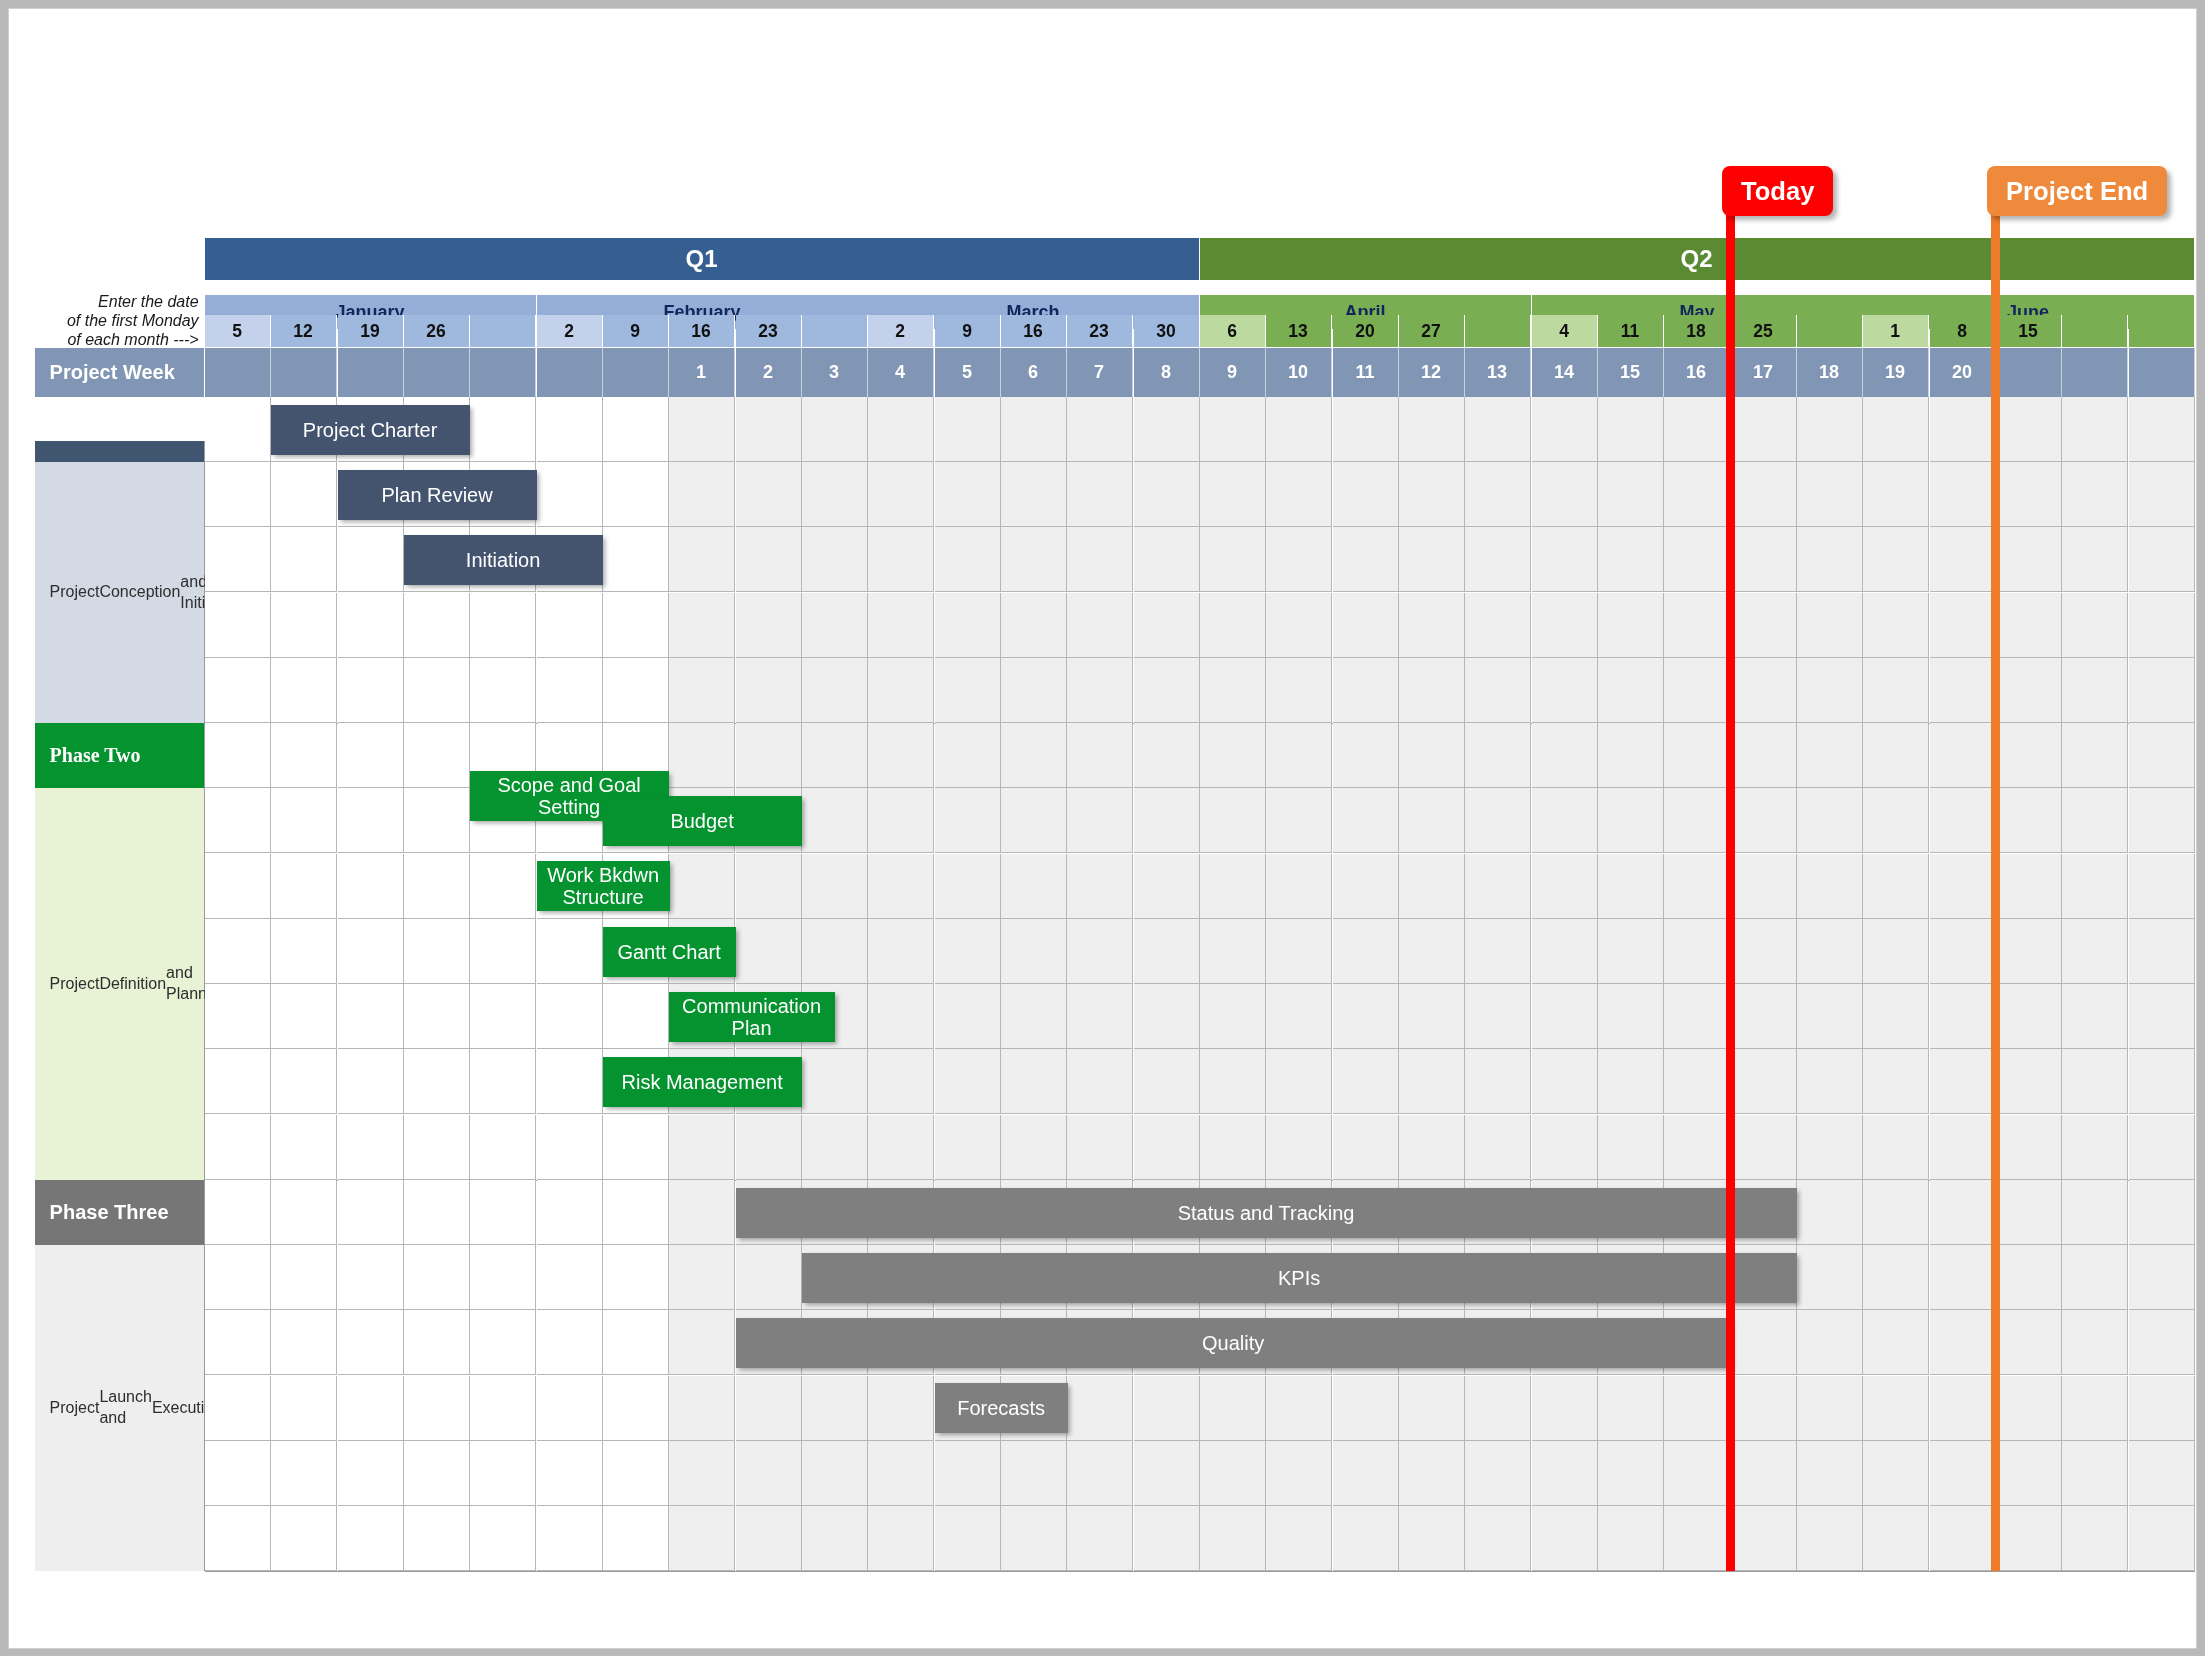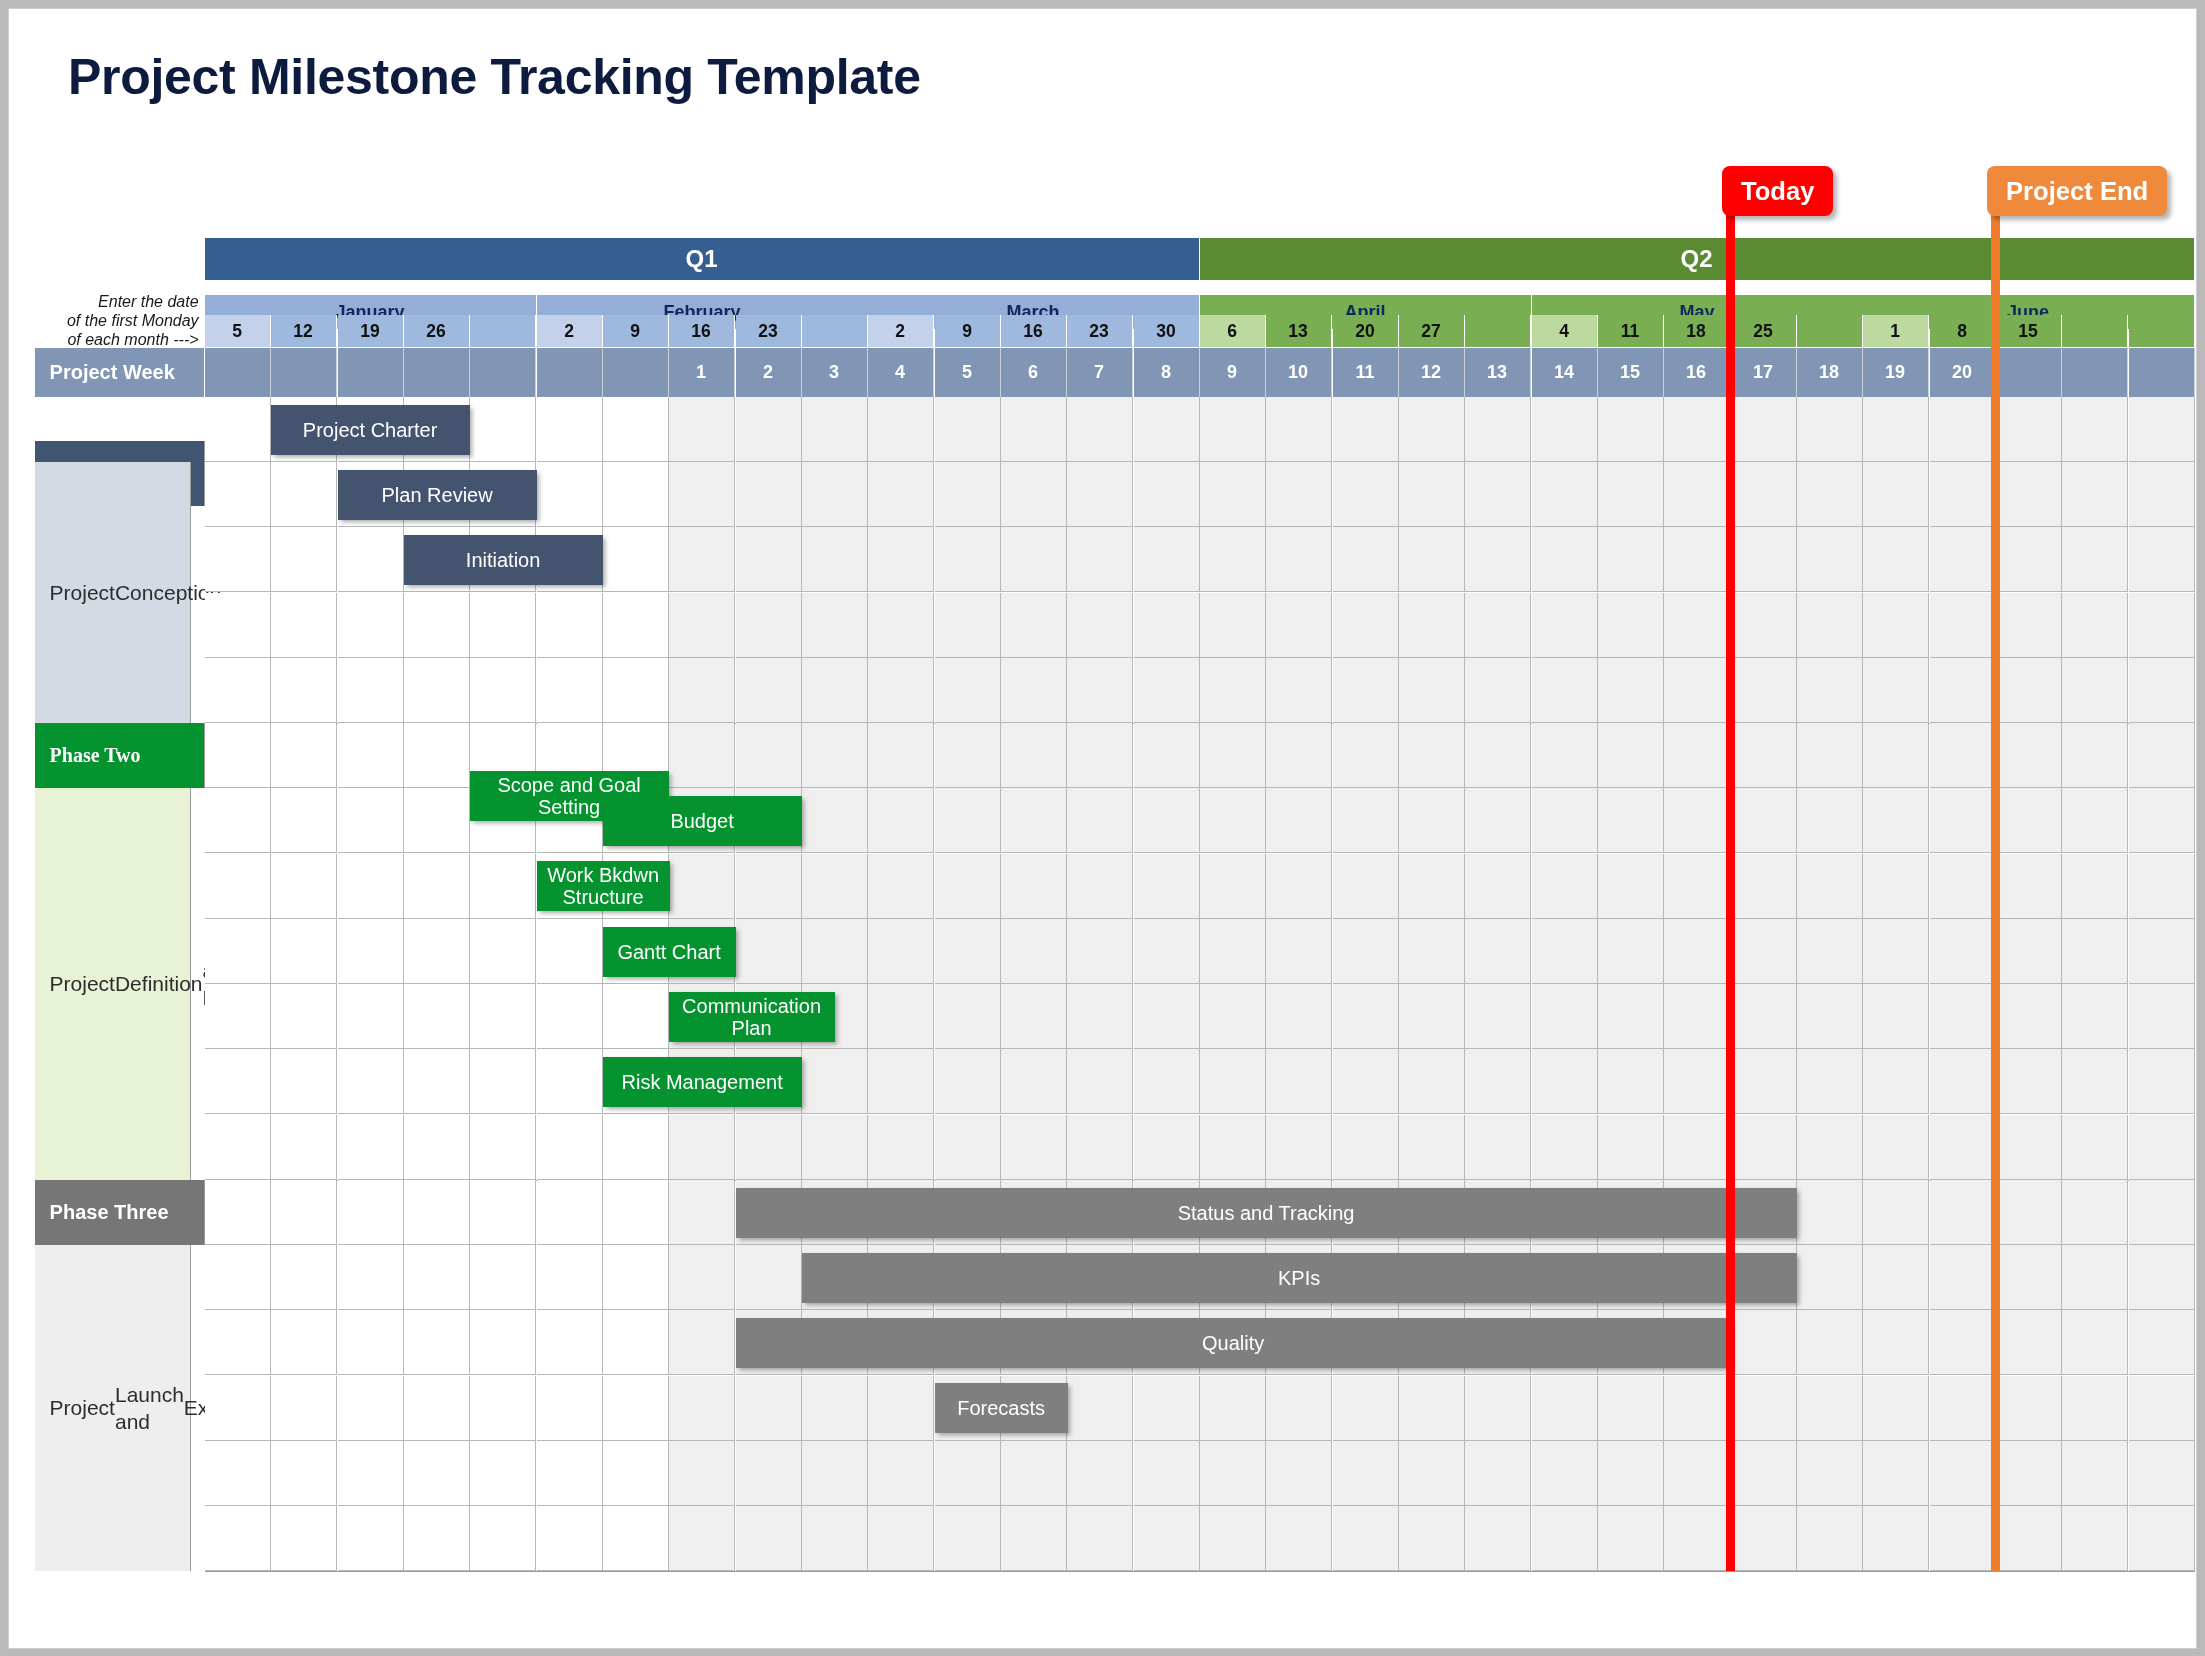--- a/index.html
+++ b/index.html
@@ -65,22 +65,22 @@
     position:absolute;left:0;top:109px;width:170px;height:50px;
     background:#8096b4;color:#ffffff;font-size:20px;font-weight:bold;
     display:flex;align-items:center;padding-left:15px;box-sizing:border-box;
     border-right:0.7px solid #ffffff;border-top:0.7px solid #ffffff;
   }
 
   
   .phband{position:absolute;left:0;width:170px;display:flex;align-items:center;
           padding-left:15px;box-sizing:border-box;color:#ffffff;font-size:20px;font-weight:bold;
           border-right:0.7px solid #9a9a9a;}
-  .phbody{position:absolute;left:0;width:156px;display:flex;align-items:center;
-          padding-left:15px;box-sizing:border-box;color:#2d2d2d;font-size:21px;line-height:1.3;
+  .phbody{position:absolute;left:0;width:170px;display:flex;align-items:center;
+          padding-left:15px;box-sizing:border-box;color:#2d2d2d;font-size:16px;line-height:1.3;
           border-right:0.7px solid #9a9a9a;}
   .ph1h{background:#3f5570;margin-top:44px;} .ph1b{background:#d3dae4;}
   .ph2h{background:#059330;} .ph2b{background:#e8f2d4;}
   .ph3h{background:#767676;} .ph3b{background:#eeeeee;}
 
   
   .gcell{position:absolute;box-sizing:border-box;border-right:0.7px solid #b7b7b7;border-bottom:0.7px solid #b7b7b7;}
   .gwhite{background:#ffffff;}
   .gshade{background:#efefef;}
   .rowline{position:absolute;left:0;right:0;height:0.7px;background:#9a9a9a;}
@@ -102,21 +102,20 @@
         color:#ffffff;font-size:25.6px;font-weight:bold;white-space:nowrap;
         box-shadow:4px 4px 5.4px rgba(0,0,0,0.30);}
   .fred{background:#ff0000;}
   .forange{background:#ef8a3c;}
 </style>
 </head>
 <body>
 
 <div id="page">
 
-  <div id="title">Project Milestone Tracking Template</div>
 
   <div id="chart" style="height: 1333px;">
     <div class="rowlabelcol">
       <div class="hint" id="hintBox">
           <div>Enter the date</div>
           <div>of the first Monday</div>
           <div>of each month ---&gt;</div>
         </div>
       <div class="wk-label">Project Week</div>
       <div id="phaseLabels">

